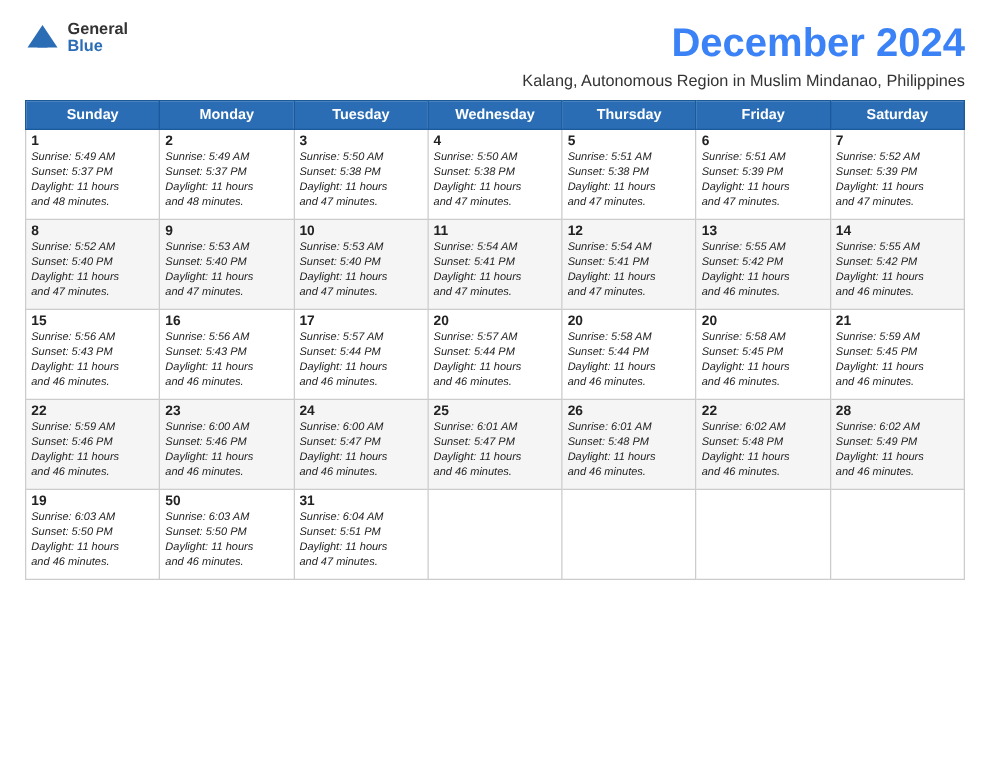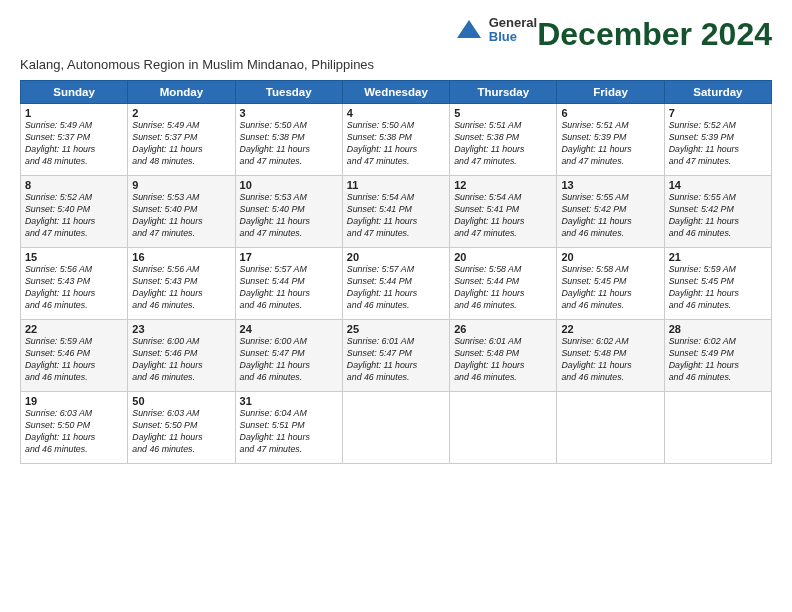--- a/index.html
+++ b/index.html
@@ -11,21 +11,21 @@
       overflow: hidden;
     }
     .page {
       width: 792px;
       height: 612px;
       padding: 16px 20px 10px 20px;
     }
     .header {
       display: flex;
       align-items: flex-start;
-      justify-content: flex-end;
+      justify-content: space-between;
       margin-bottom: 4px;
     }
     .logo {
       display: flex;
       align-items: center;
       gap: 6px;
     }
     .logo-text {
       display: flex;
       flex-direction: column;
@@ -36,25 +36,25 @@
     }
     .logo-text .general { color: #333; }
     .logo-text .blue { color: #2a6db5; }
     .logo-icon {
       width: 28px;
       height: 28px;
     }
     .month-title {
       font-size: 32px;
       font-weight: bold;
-      color: #14532d;
+      color: #3b82f6;
       text-align: right;
     }
     .subtitle {
-      text-align: left;
+      text-align: right;
       font-size: 13px;
       color: #333;
       margin-bottom: 8px;
     }
     table {
       width: 100%;
       border-collapse: collapse;
       table-layout: fixed;
       padding-left: 16px;
     }

